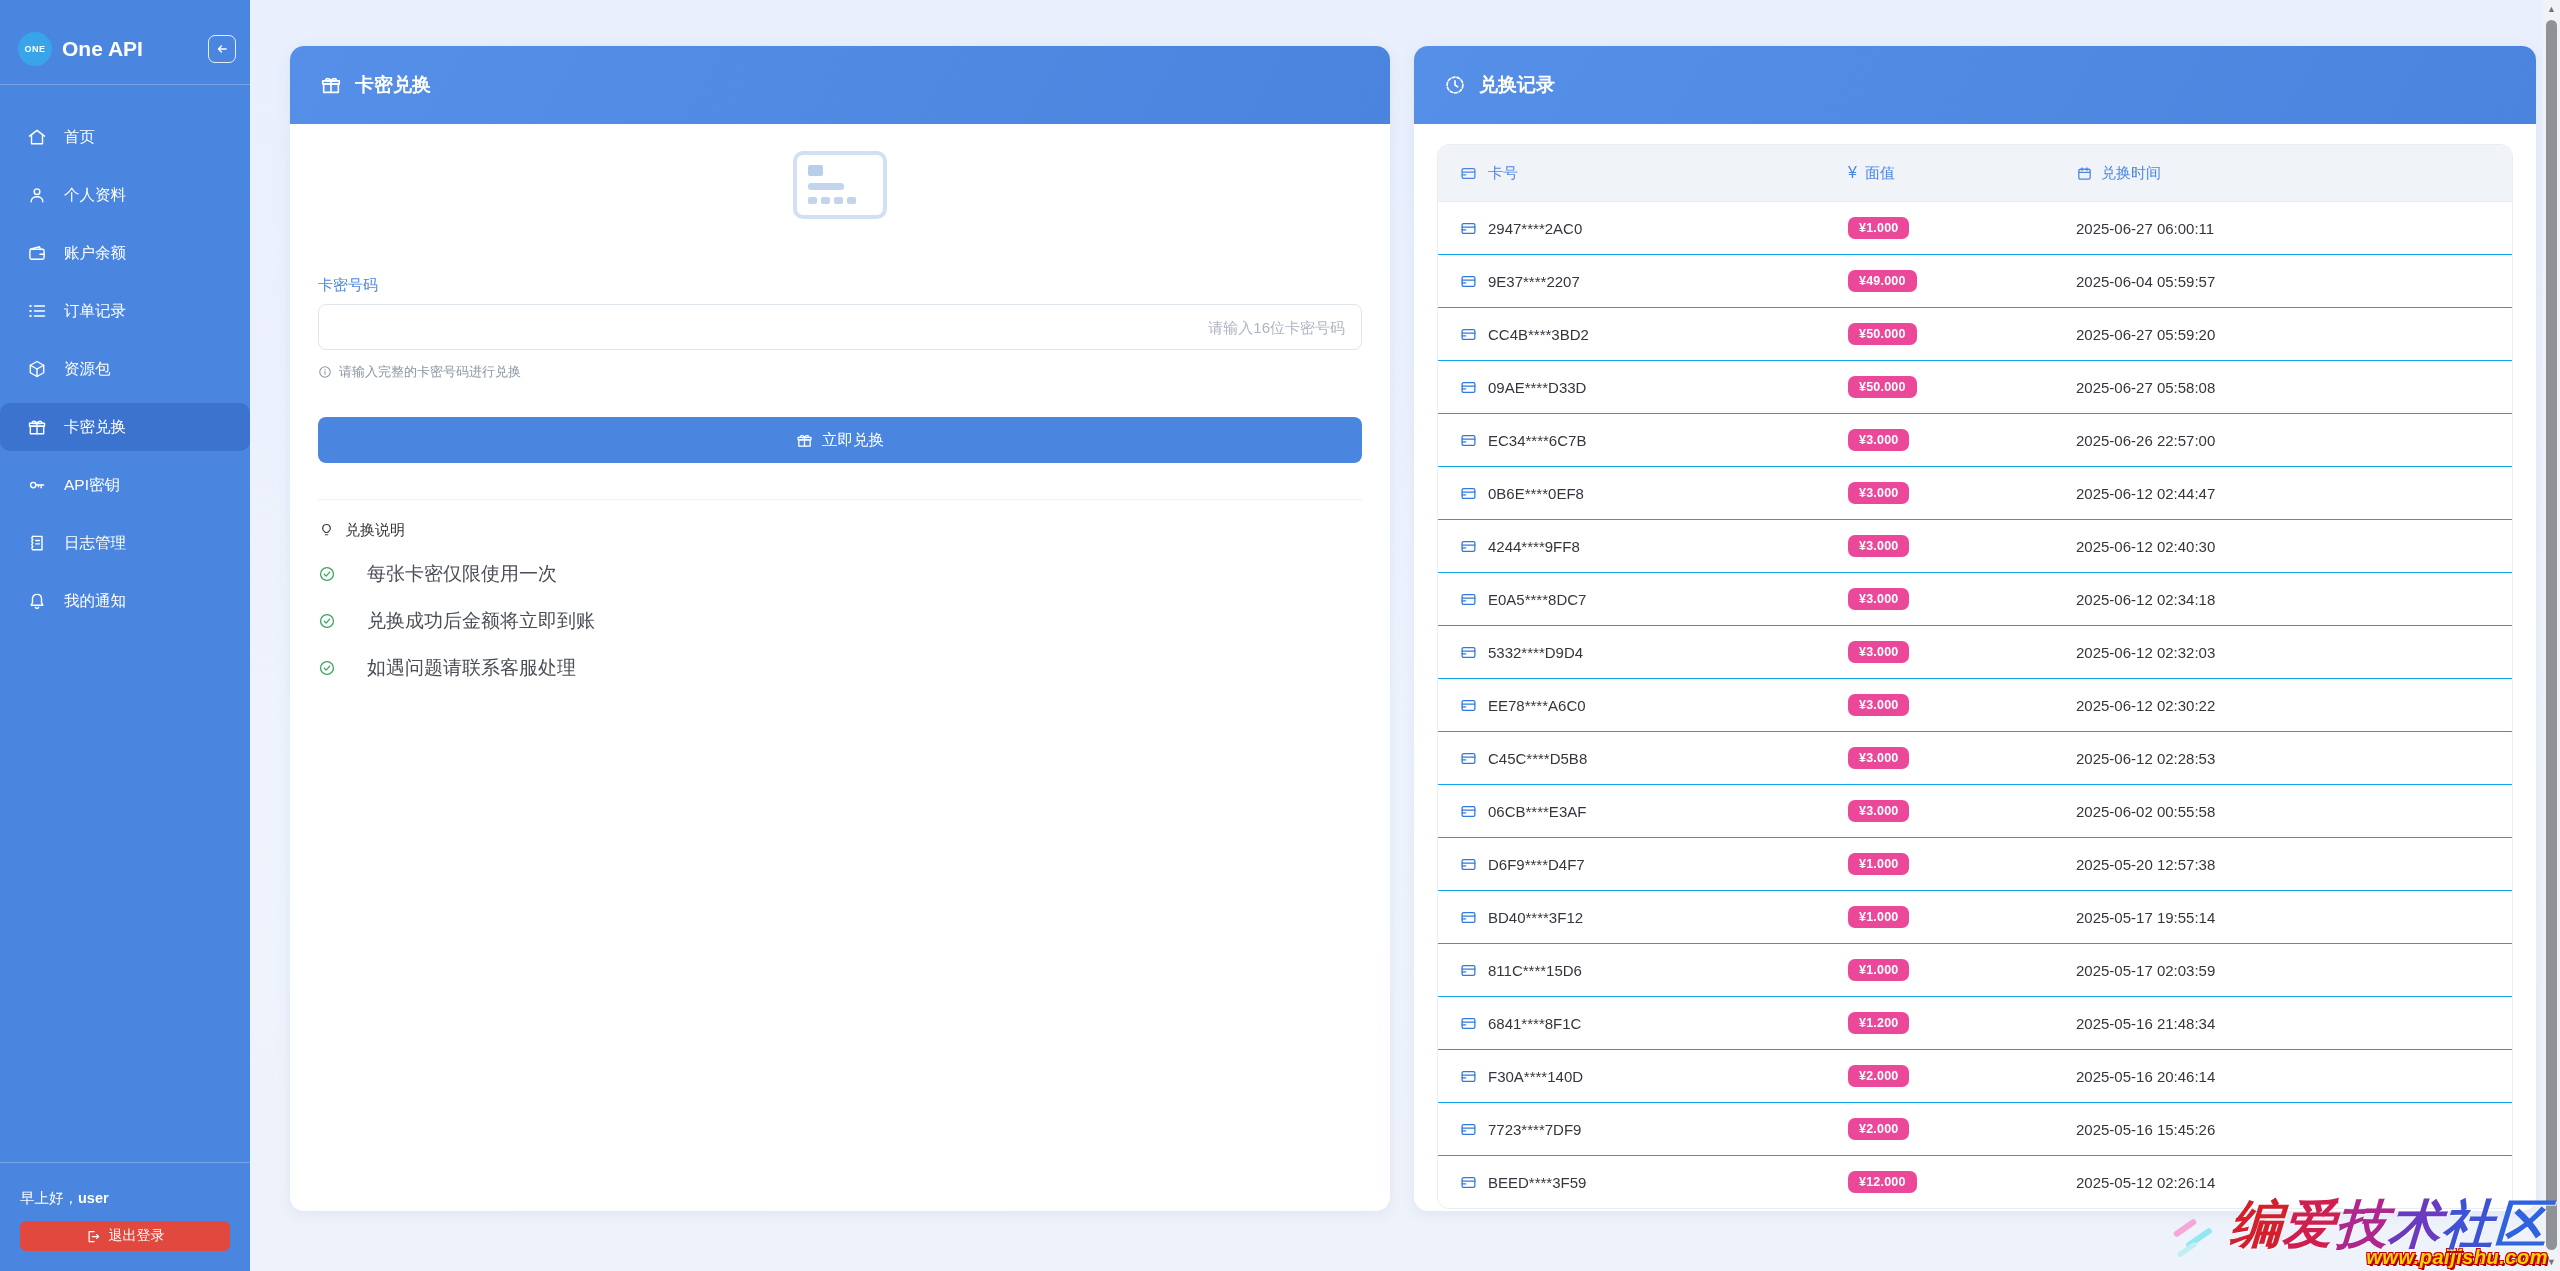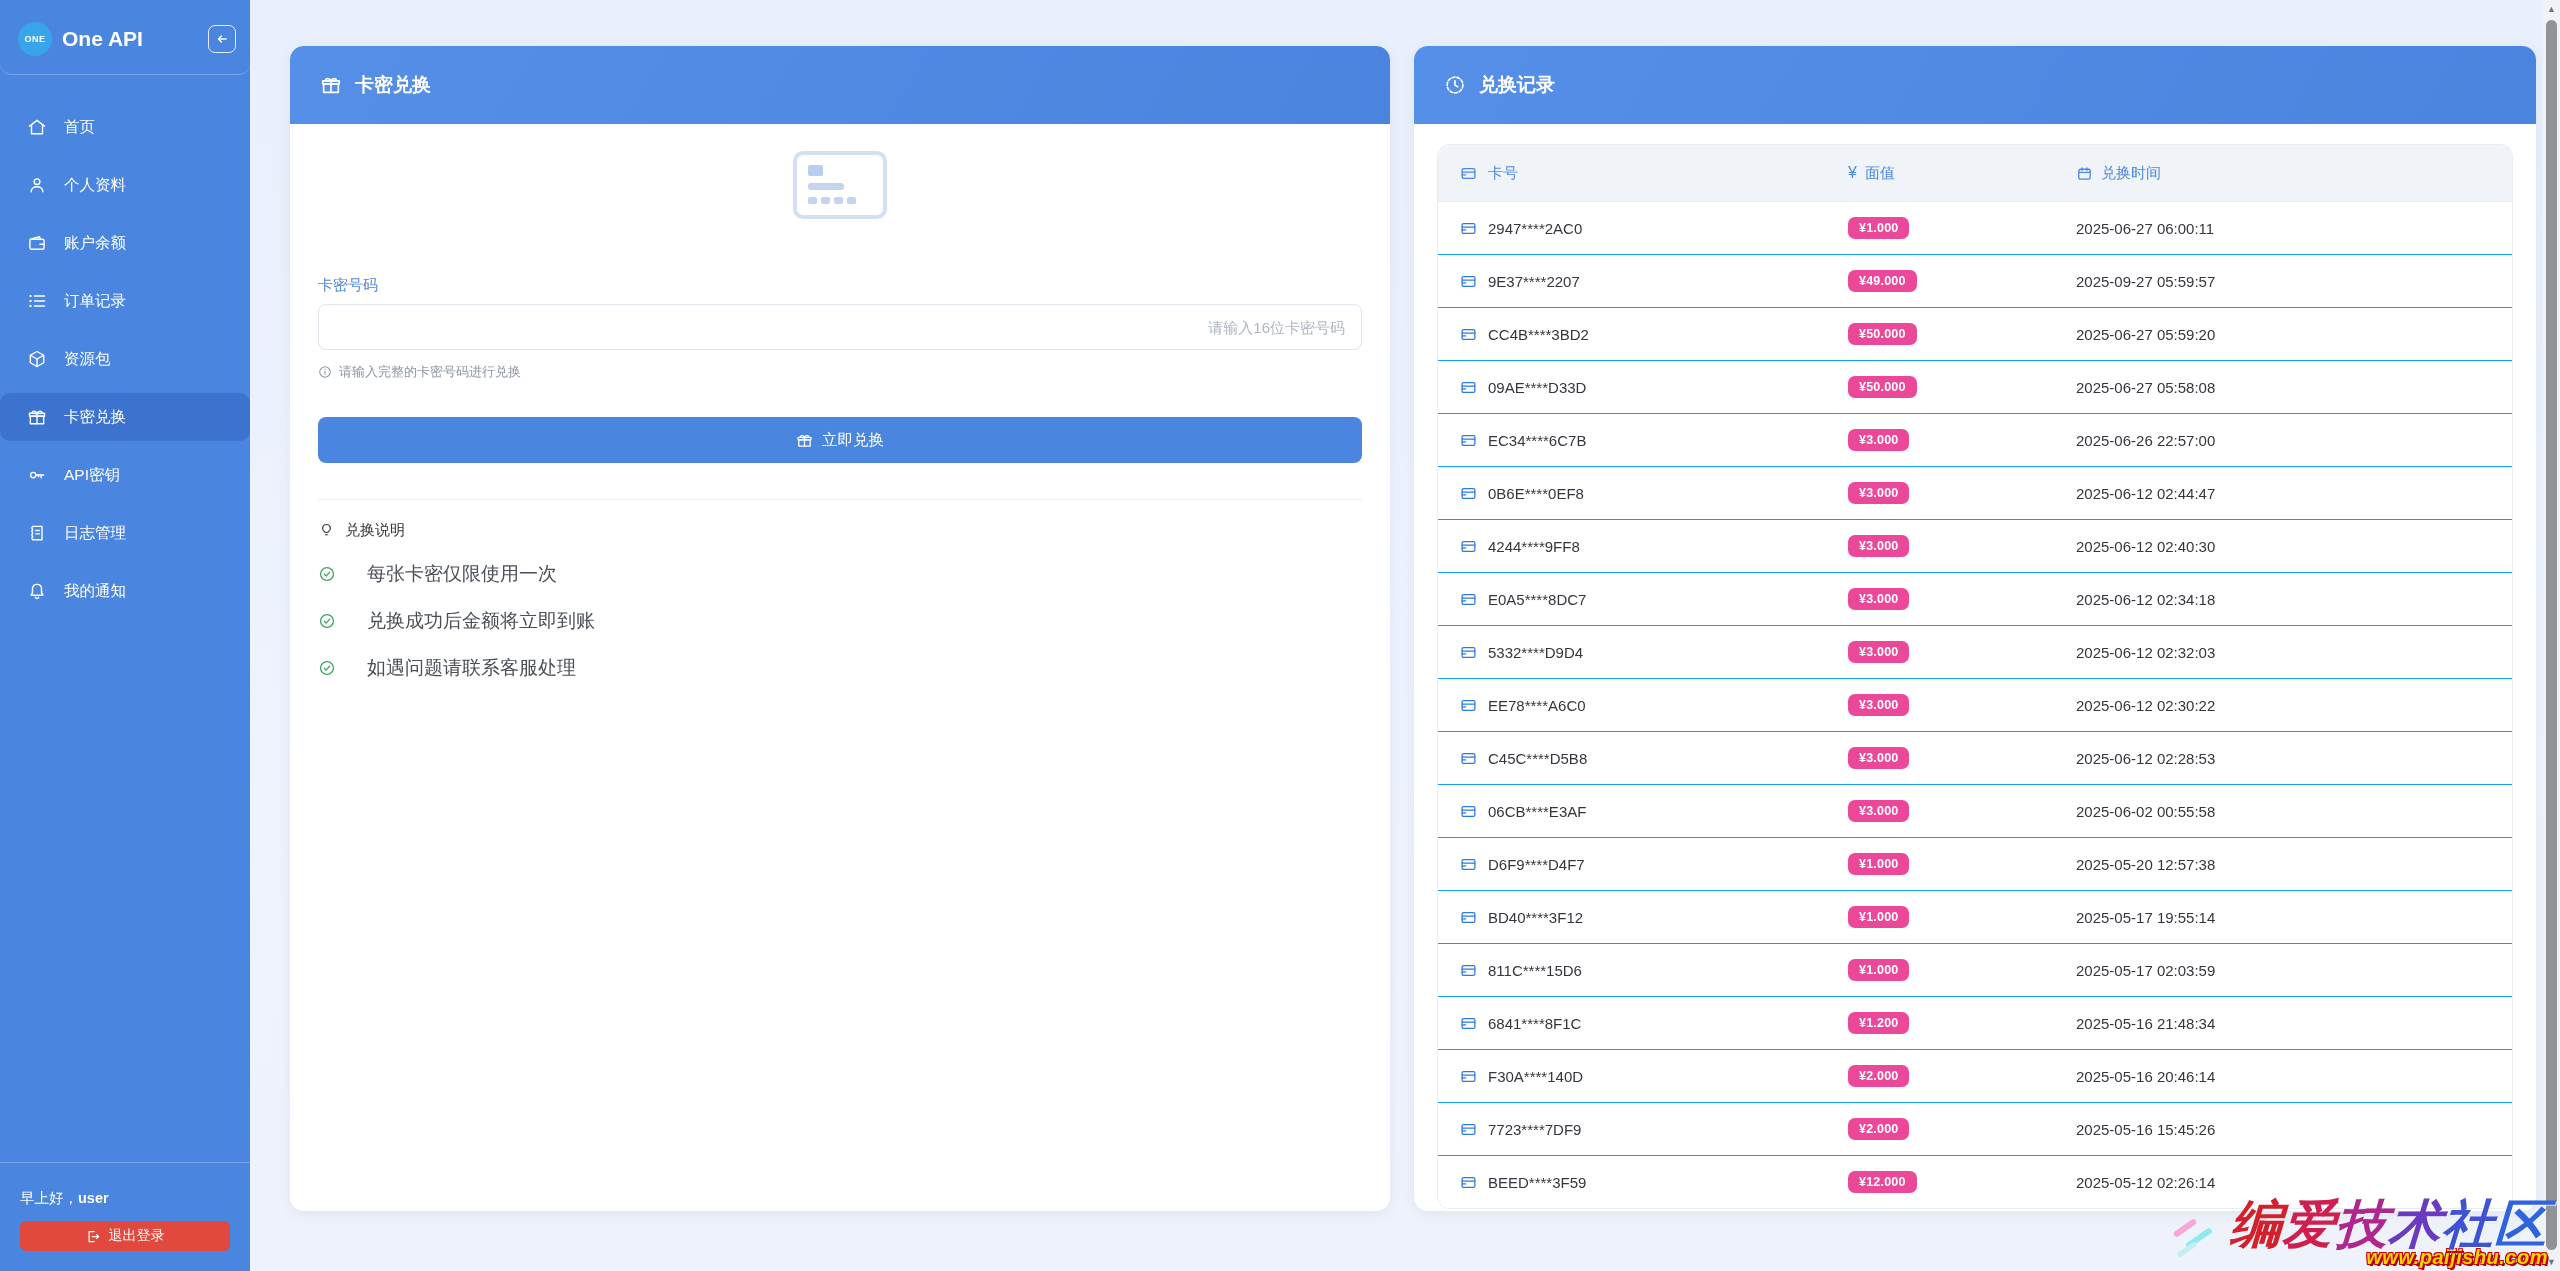--- a/index.html
+++ b/index.html
@@ -1,21 +1,21 @@
 <!DOCTYPE html>
 <html><head>
 <meta charset="utf-8">
 <style>
   html,body{margin:0;padding:0;background:#e9effb;}
   .page{position:relative;width:2560px;height:1271px;overflow:hidden;
         background:linear-gradient(180deg,#e9effc 0%,#eef3fd 60%,#eef2fa 100%);
         font-family:"Liberation Sans","DejaVu Sans",sans-serif;-webkit-font-smoothing:antialiased;}
   
   .sidebar{position:absolute;left:0;top:0;width:250px;height:100%;background:#4a86e0;color:#fff;z-index:5;}
-  .logo-row{height:70px;display:flex;align-items:center;padding:4px 14px 0 18px;border-bottom:1px solid rgba(255,255,255,.25);border-radius:12px;}
+  .logo-row{height:70px;display:flex;align-items:center;padding:14px 14px 0 18px;border-bottom:1px solid rgba(255,255,255,.25);}
   .logo-circle{width:34px;height:34px;border-radius:50%;background:#38a4ea;display:flex;align-items:center;justify-content:center;
                font-size:9px;font-weight:bold;letter-spacing:.5px;flex:0 0 auto;}
   .app-name{font-size:21px;font-weight:bold;margin-left:10px;flex:1;white-space:nowrap;}
   .collapse-btn{width:28px;height:28px;border:1.6px solid rgba(255,255,255,.85);border-radius:7px;
                 display:flex;align-items:center;justify-content:center;cursor:pointer;background:transparent;color:#fff;}
   .menu{padding-top:28px;}
   .menu-item{height:48px;margin-bottom:10px;display:flex;align-items:center;gap:17px;padding-left:27px;
              font-size:15.5px;cursor:pointer;white-space:nowrap;}
   .menu-item.active{background:#3c73cf;border-radius:10px;}
   .menu-item svg{flex:0 0 auto;}
@@ -308,21 +308,21 @@
       <svg width="17" height="17" viewBox="0 0 24 24" fill="none" stroke="#2f7ae0" stroke-width="1.8" stroke-linecap="round">
                   <rect x="3" y="5" width="18" height="14" rx="2"></rect>
                   <path d="M3 10h18"></path>
                   <path d="M3 14h5"></path>
                 </svg>
       <span class="cell-card-text">9E37****2207</span>
     </div>
     <div class="col-value">
       <span class="badge">¥49.000</span>
     </div>
-    <div class="col-time cell-time">2025-09-27 05:59:57</div>
+    <div class="col-time cell-time">2025-06-04 05:59:57</div>
   </div>
 
   <div class="t-row">
     <div class="col-card">
       <svg width="17" height="17" viewBox="0 0 24 24" fill="none" stroke="#2f7ae0" stroke-width="1.8" stroke-linecap="round">
                   <rect x="3" y="5" width="18" height="14" rx="2"></rect>
                   <path d="M3 10h18"></path>
                   <path d="M3 14h5"></path>
                 </svg>
       <span class="cell-card-text">CC4B****3BD2</span>

